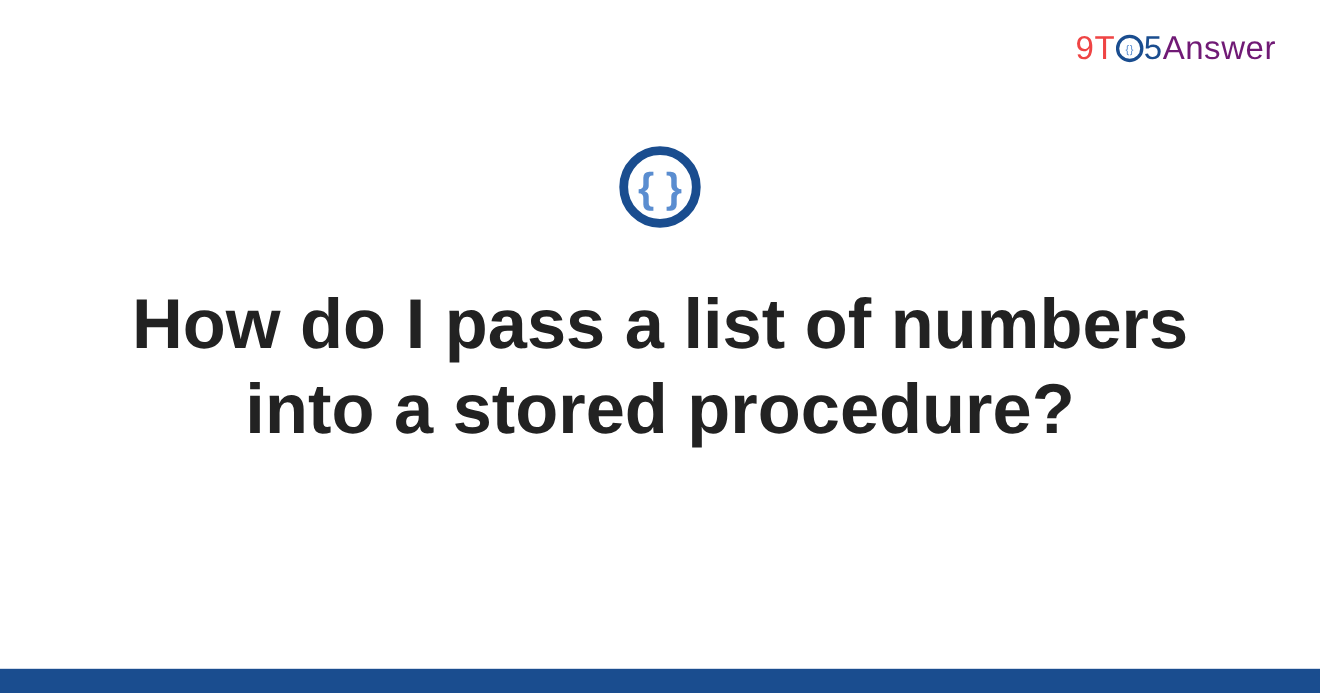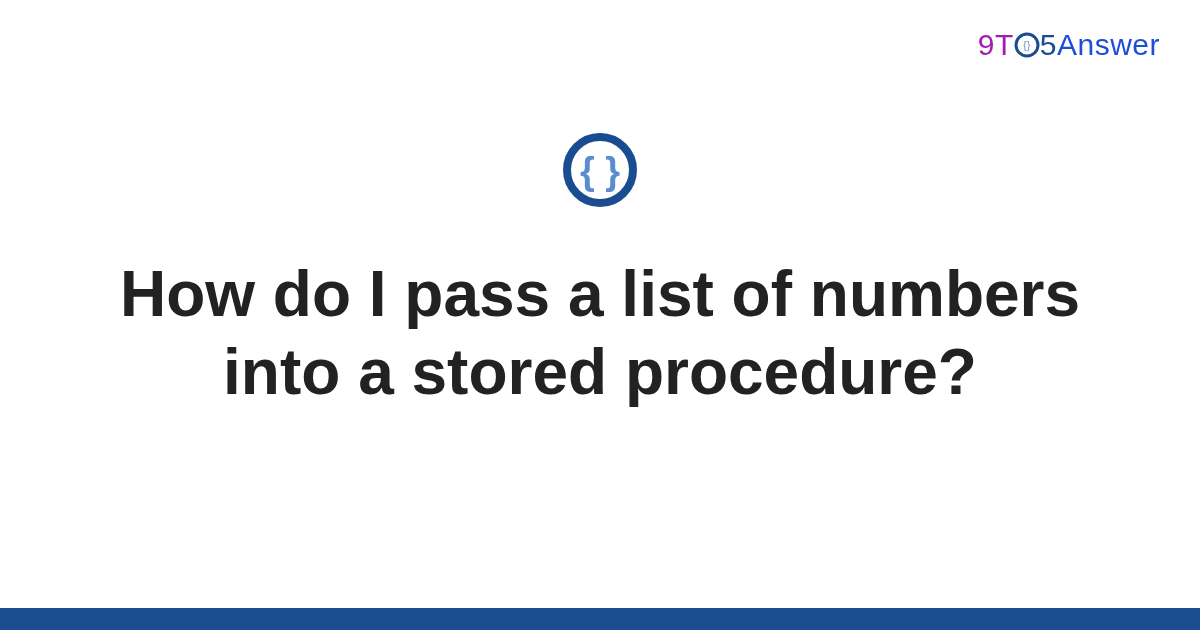--- a/index.html
+++ b/index.html
@@ -17,40 +17,40 @@
     }
     .logo {
       position: absolute;
       top: 28px;
       right: 40px;
       font-size: 30px;
       font-weight: 400;
       letter-spacing: 0.5px;
     }
     .logo-9t {
-      color: #a21caf;
+      color: #ef4444;
       font-weight: 500;
       text-align: right;
     }
     .logo-o {
       display: inline-block;
       color: #1a4d8f;
       position: relative;
       font-weight: 500;
     }
     .logo-o-svg {
       display: inline-block;
       vertical-align: -3px;
     }
     .logo-5 {
       color: #1a4d8f;
       font-weight: 500;
     }
     .logo-answer {
-      color: #1d4ed8;
+      color: #701a75;
       font-weight: 400;
     }
     .center-icon {
       position: absolute;
       top: 130px;
       left: 50%;
       transform: translateX(-50%);
     }
     .question-title {
       position: absolute;

